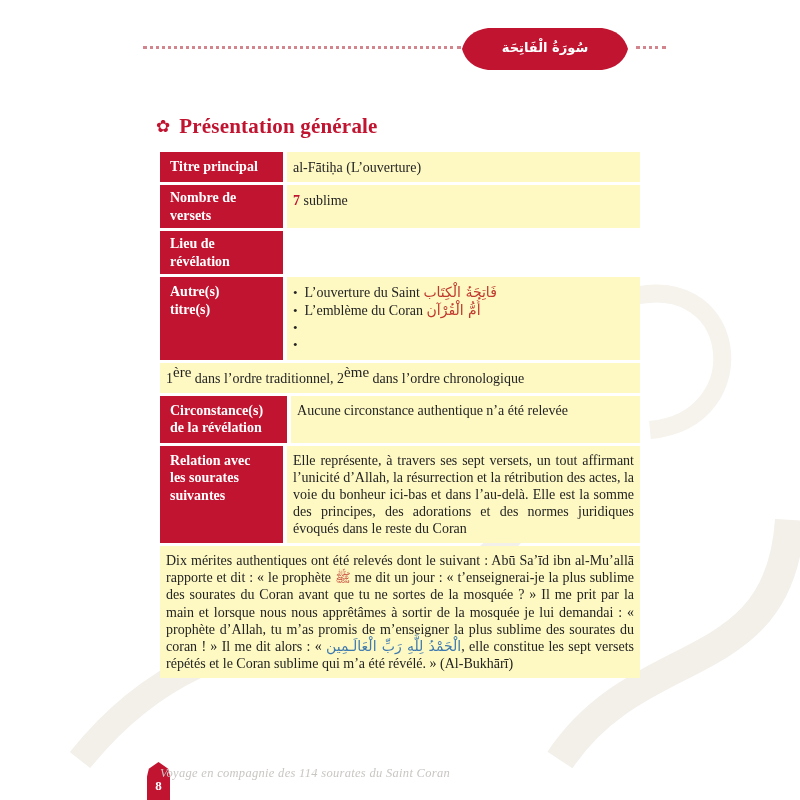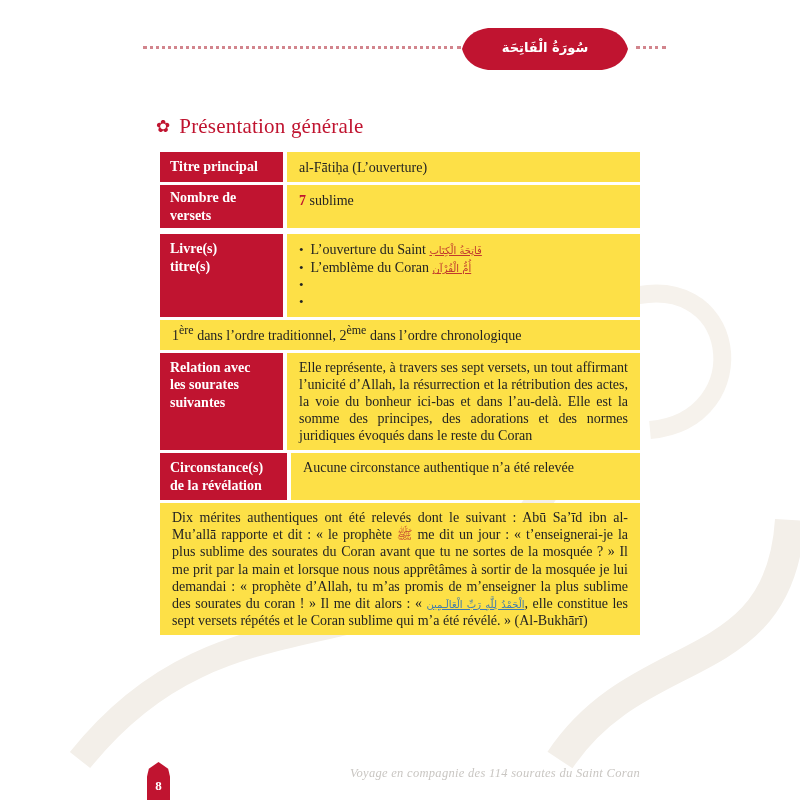--- a/index.html
+++ b/index.html
@@ -19,52 +19,52 @@
   .banner svg { position:absolute; inset:0; }
   .banner .banner-text {
     position:absolute; inset:0; display:flex; align-items:center; justify-content:center;
     color:#fff; font-family:"DejaVu Sans", sans-serif; font-size:13px; font-weight:bold;
     direction:rtl; padding-bottom:3px;
   }
 
   
   .section-title { position:absolute; left:156px; top:114px; display:flex; align-items:center; }
   .flower { color:#c01430; font-size:17px; margin-right:9px; line-height:1; }
-  .section-title h1 { color:#c01430; font-size:21px; font-weight:normal; letter-spacing:.2px; }
+  .section-title h1 { color:#c01430; font-size:21px; font-weight:bold; letter-spacing:.2px; }
 
   
   .info-table { position:absolute; left:160px; top:152px; width:480px; }
   .row { display:flex; margin-bottom:3px; }
   .cell-label {
     flex:0 0 123px; background:#c01430; color:#ffffff; font-weight:bold;
     font-size:14px; line-height:1.25; padding:6px 24px 6px 10px; margin-right:4px;
   }
   .cell-content {
-    flex:1; background:#fde047; font-size:14px; line-height:1.22;
-    padding:6px 12px; text-align:justify;
+    flex:1; background:#fef9c3; font-size:14px; line-height:1.22;
+    padding:6px 6px; text-align:justify;
   }
   .row.center .cell-label, .row.center .cell-content { display:flex; align-items:center; padding-top:4px; padding-bottom:4px; min-height:30px; }
   .row.center .cell-content { display:block; padding-top:7px; }
   .red { color:#c01430; font-weight:bold; }
-  .ar { font-family:"DejaVu Sans", sans-serif; color:#c0392e; font-size:10px;text-decoration:underline; }
+  .ar { font-family:"DejaVu Sans", sans-serif; color:#c0392e; font-size:14px; }
   .ar.blue { color:#3e7ab0; }
   .saw { color:#c0392e; font-family:"DejaVu Sans", sans-serif; font-size:13px; }
-  sup { font-size:12px; line-height:0; }
+  sup { font-size:15px; line-height:0; }
   .bullets .bullet-line { display:flex; align-items:baseline; margin:1px 0; }
   .bullets .dot { margin-right:7px; font-size:13px; }
 
   
   .page-badge {
     position:absolute; left:147px; top:762px; width:23px; height:38px;
     background:#c01430; clip-path:polygon(50% 0, 92% 18%, 100% 38%, 100% 100%, 0 100%, 0 38%, 8% 18%);
     display:flex; align-items:flex-end; justify-content:center;
     color:#fff; font-weight:bold; font-size:13px; padding-bottom:6px;
   }
   .footer-text {
-    position:absolute; left:160px; top:766px; width:480px; text-align:right;
+    position:absolute; left:160px; top:766px; width:480px; text-align:left;
     font-style:italic; font-size:12.5px; color:#c9c6c2; letter-spacing:.3px;
   }
 </style>
 </head>
 <body>
 
 <div class="page">
 
   <svg class="watermark" viewBox="0 0 800 800">
     <path d="M80,760 C240,560 420,700 560,470" stroke="#f3efe9" stroke-width="26" fill="none"></path>
@@ -92,24 +92,25 @@
       <div class="cell-label">Titre principal</div>
       <div class="cell-content">al-Fātiḥa (L’ouverture)</div>
     </div>
 
     <div class="row center">
       <div class="cell-label">Nombre de versets</div>
       <div class="cell-content"><span class="red">7</span><span> sublime</span></div>
     </div>
 
     <div class="row center">
+      <div class="cell-label">Lieu de révélation</div>
     </div>
 
     <div class="row">
-      <div class="cell-label">Livre(s) titre(s)</div>
+      <div class="cell-label">Autre(s) titre(s)</div>
       <div class="cell-content bullets">
         <div class="bullet-line">
             <span class="dot">•</span>
             <span><span>L’ouverture du Saint </span><span class="ar" dir="rtl">فَاتِحَةُ الْكِتَاب</span></span>
           </div>
         <div class="bullet-line">
             <span class="dot">•</span>
             <span><span>L’emblème du Coran </span><span class="ar" dir="rtl">أُمُّ الْقُرْآن</span></span>
           </div>
         <div class="bullet-line">
@@ -119,27 +120,27 @@
             <span class="dot">•</span>
           </div>
       </div>
     </div>
 
     <div class="row center">
       <div class="cell-content"><span>1</span><sup>ère</sup><span> dans l’ordre traditionnel, 2</span><sup>ème</sup><span> dans l’ordre chronologique</span></div>
     </div>
 
     <div class="row">
-      <div class="cell-label">Relation avec les sourates suivantes</div>
-      <div class="cell-content">Elle représente, à travers ses sept versets, un tout affirmant l’unicité d’Allah, la résurrection et la rétribution des actes, la voie du bonheur ici-bas et dans l’au-delà. Elle est la somme des principes, des adorations et des normes juridiques évoqués dans le reste du Coran</div>
+      <div class="cell-label">Circonstance(s) de la révélation</div>
+      <div class="cell-content">Aucune circonstance authentique n’a été relevée</div>
     </div>
 
     <div class="row">
-      <div class="cell-label">Circonstance(s) de la révélation</div>
-      <div class="cell-content">Aucune circonstance authentique n’a été relevée</div>
+      <div class="cell-label">Relation avec les sourates suivantes</div>
+      <div class="cell-content">Elle représente, à travers ses sept versets, un tout affirmant l’unicité d’Allah, la résurrection et la rétribution des actes, la voie du bonheur ici-bas et dans l’au-delà. Elle est la somme des principes, des adorations et des normes juridiques évoqués dans le reste du Coran</div>
     </div>
 
     <div class="row">
       <div class="cell-content"><span>Dix mérites authentiques ont été relevés dont le suivant : Abū Sa’īd ibn al-Mu’allā rapporte et dit : « le prophète </span><span class="saw">ﷺ</span><span> me dit un jour : « t’enseignerai-je la plus sublime des sourates du Coran avant que tu ne sortes de la mosquée ? » Il me prit par la main et lorsque nous nous apprêtâmes à sortir de la mosquée je lui demandai : « prophète d’Allah, tu m’as promis de m’enseigner la plus sublime des sourates du coran ! » Il me dit alors : « </span><span class="ar blue" dir="rtl">الْحَمْدُ لِلَّهِ رَبِّ الْعَالَـمِين</span><span>, elle constitue les sept versets répétés et le Coran sublime qui m’a été révélé. » (Al-Bukhārī)</span></div>
     </div>
 
   </div>
 
   <div class="page-badge">
     <span>8</span>

